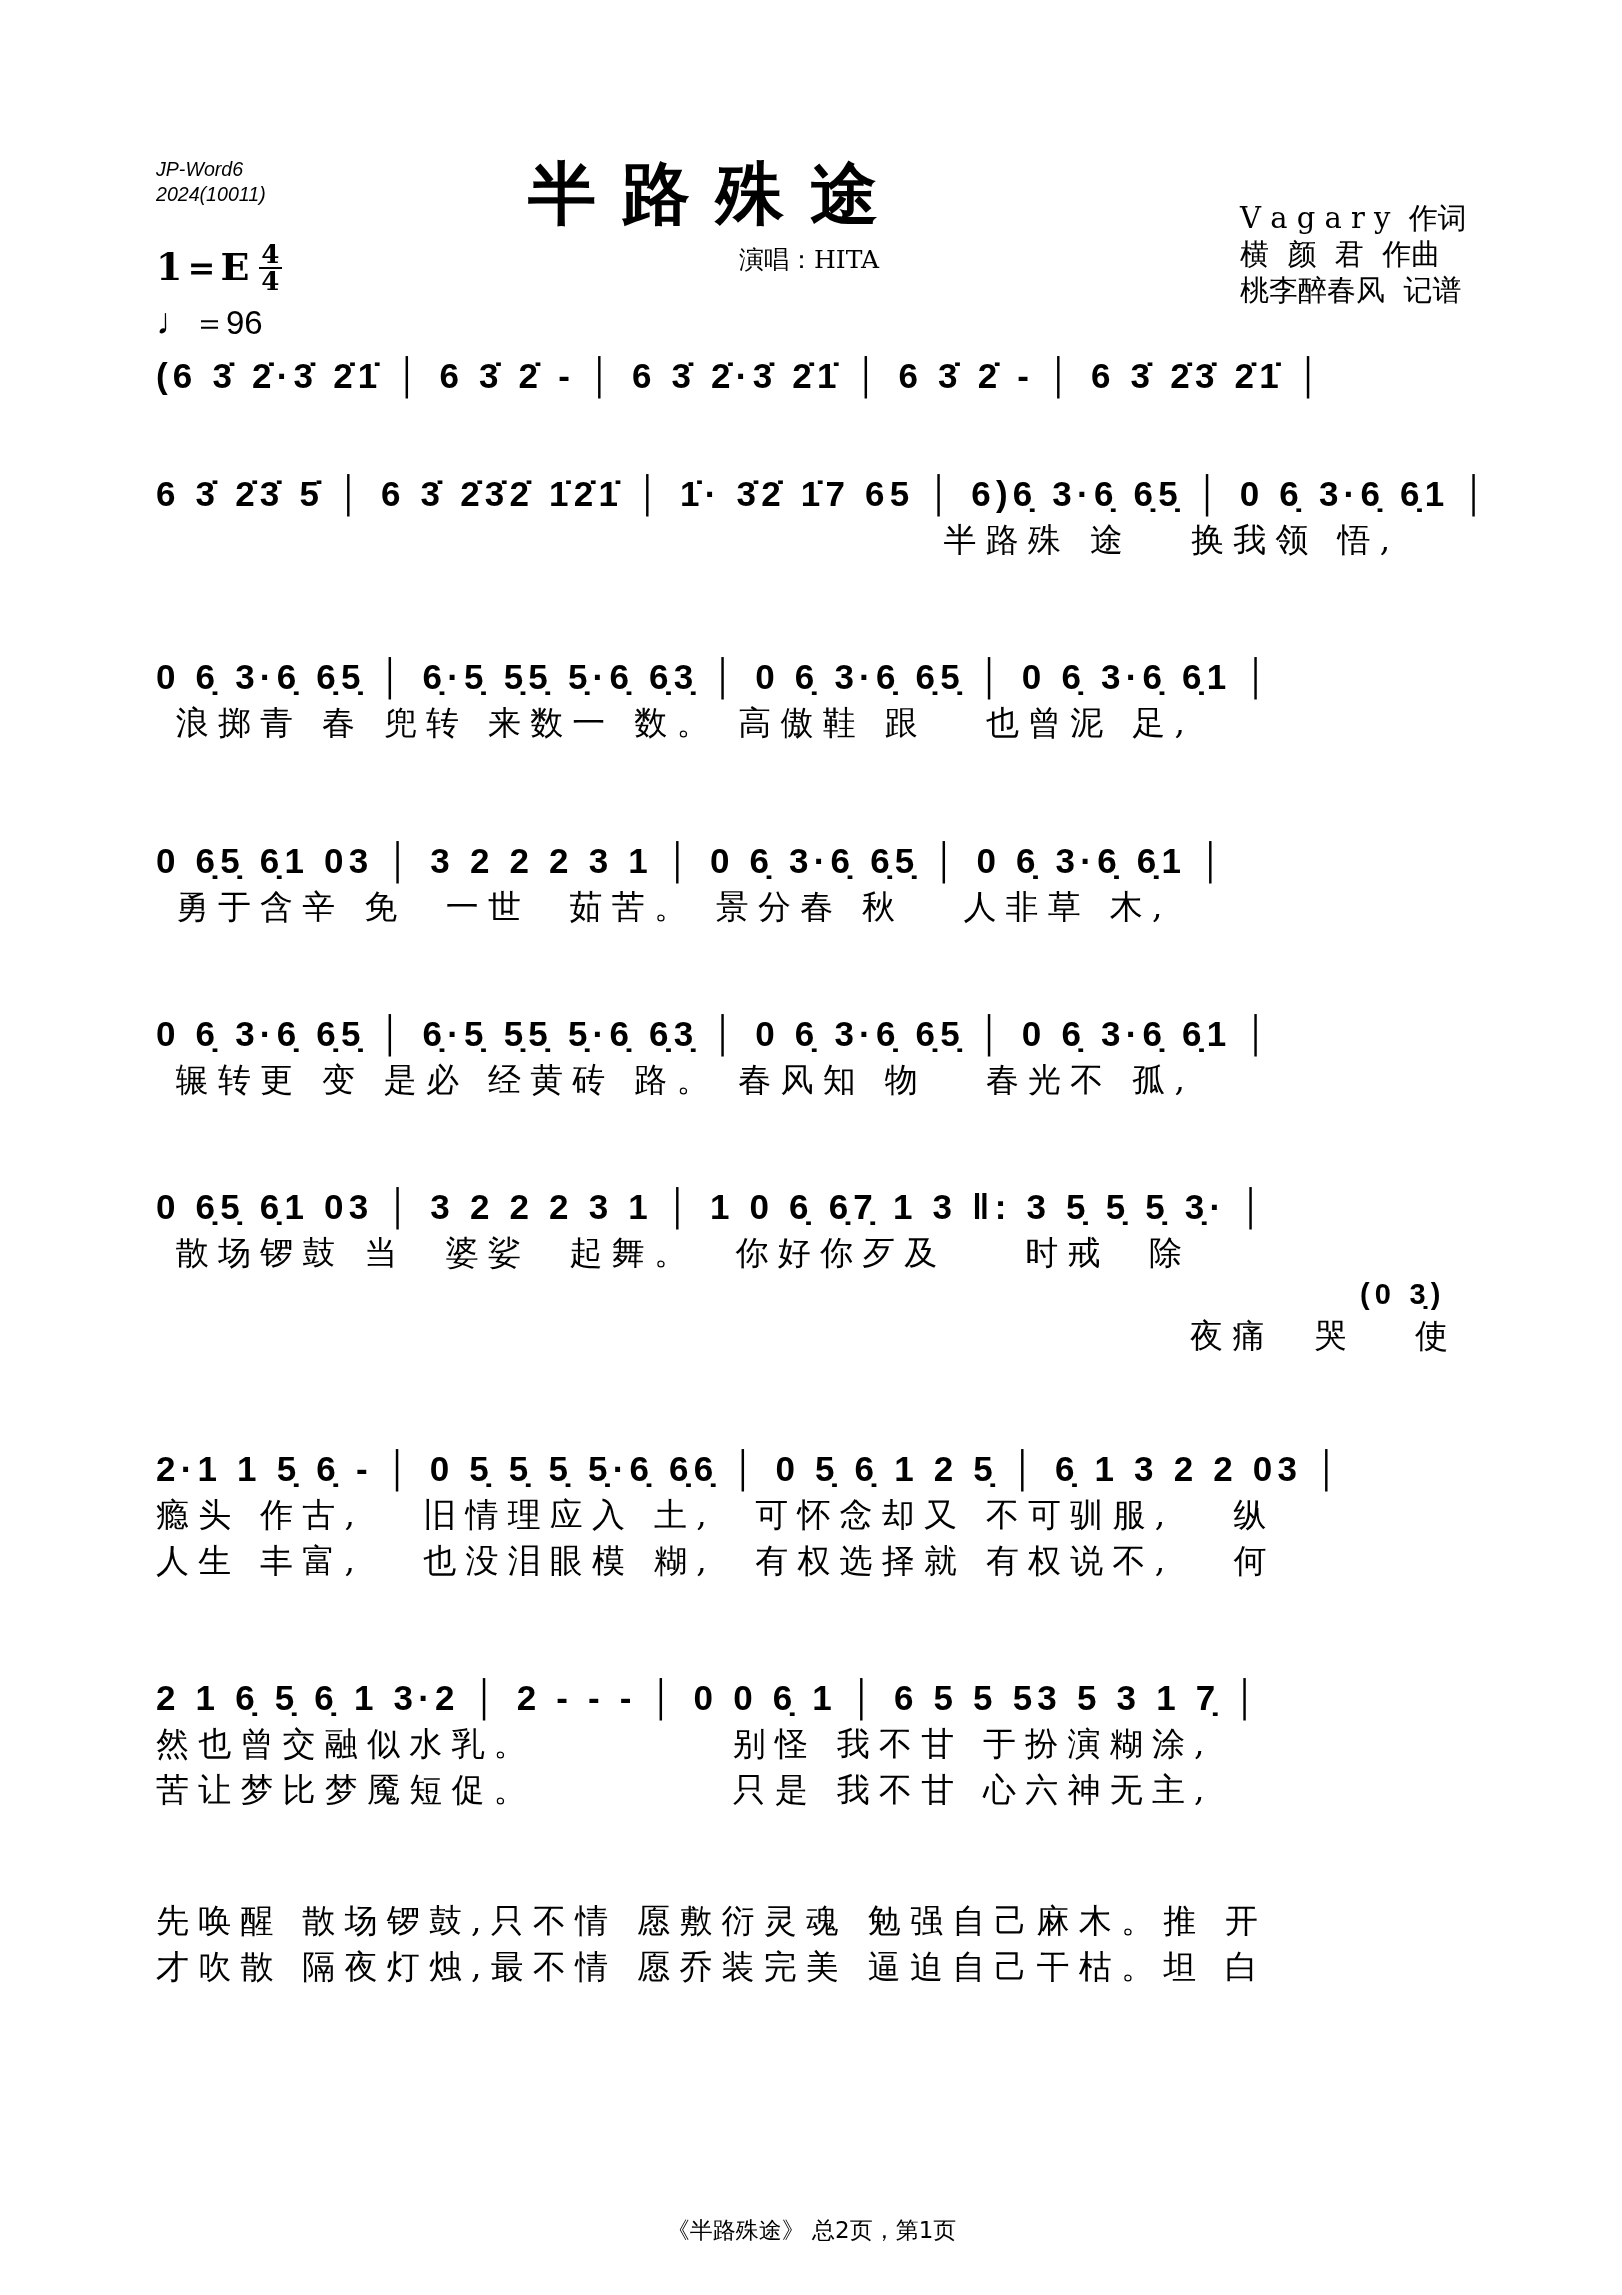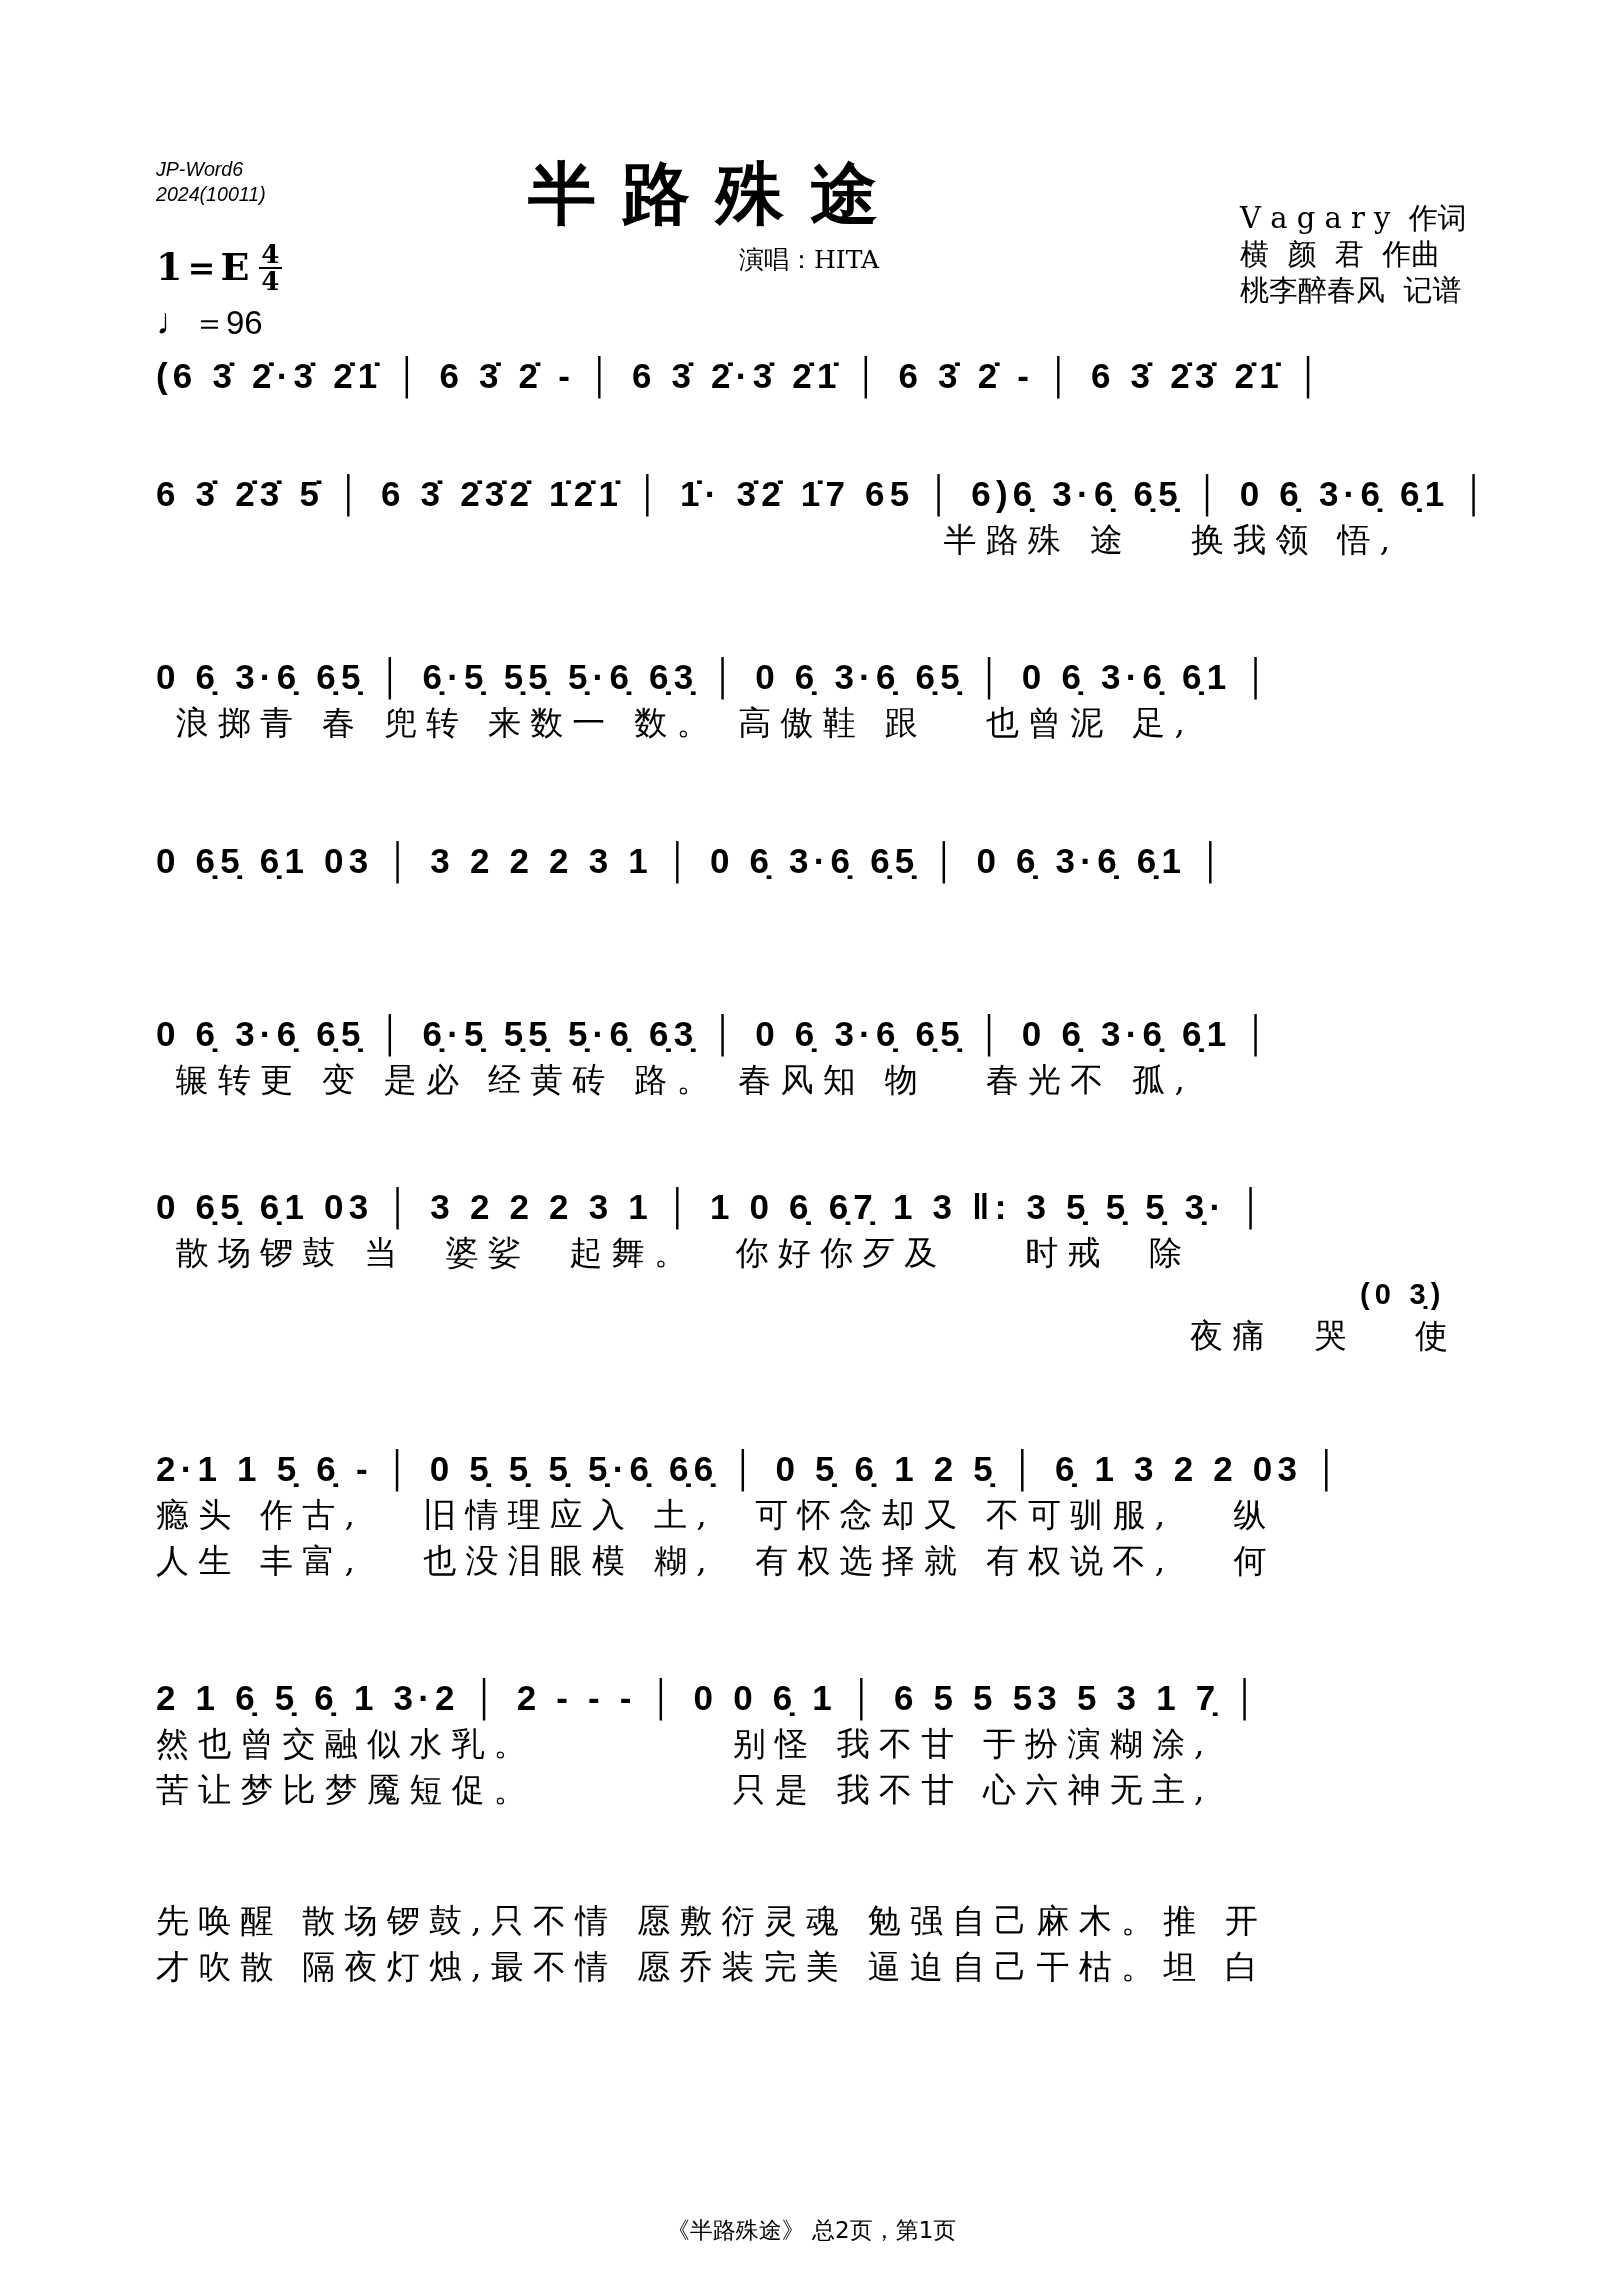--- a/index.html
+++ b/index.html
@@ -58,20 +58,21 @@
   <div class="lyric">                                        半路殊 途   换我领 悟,</div>
 </div>
 
 <div class="staff" style="top:654px;">
   <div class="mline">0 6̣ 3·6̣ 6̣5̣ │ 6̣·5̣ 5̣5̣ 5̣·6̣ 6̣3̣ │ 0 6̣ 3·6̣ 6̣5̣ │ 0 6̣ 3·6̣ 6̣1 │</div>
   <div class="lyric"> 浪掷青 春 兜转 来数一 数。 高傲鞋 跟   也曾泥 足,</div>
 </div>
 
 <div class="staff" style="top:838px;">
   <div class="mline">0 6̣5̣ 6̣1 03 │ 3 2 2 2 3 1 │ 0 6̣ 3·6̣ 6̣5̣ │ 0 6̣ 3·6̣ 6̣1 │</div>
+  <div class="lyric"> 勇于含辛 免  一世  茹苦。 景分春 秋   人非草 木,</div>
 </div>
 
 <div class="staff" style="top:1011px;">
   <div class="mline">0 6̣ 3·6̣ 6̣5̣ │ 6̣·5̣ 5̣5̣ 5̣·6̣ 6̣3̣ │ 0 6̣ 3·6̣ 6̣5̣ │ 0 6̣ 3·6̣ 6̣1 │</div>
   <div class="lyric"> 辗转更 变 是必 经黄砖 路。 春风知 物   春光不 孤,</div>
 </div>
 
 <div class="staff" style="top:1184px;">
   <div class="mline">0 6̣5̣ 6̣1 03 │ 3 2 2 2 3 1 │ 1 0 6̣ 6̣7̣ 1 3 ‖: 3 5̣ 5̣ 5̣ 3̣· │</div>
   <div class="lyric"> 散场锣鼓 当  婆娑  起舞。  你好你歹及    时戒  除</div>

